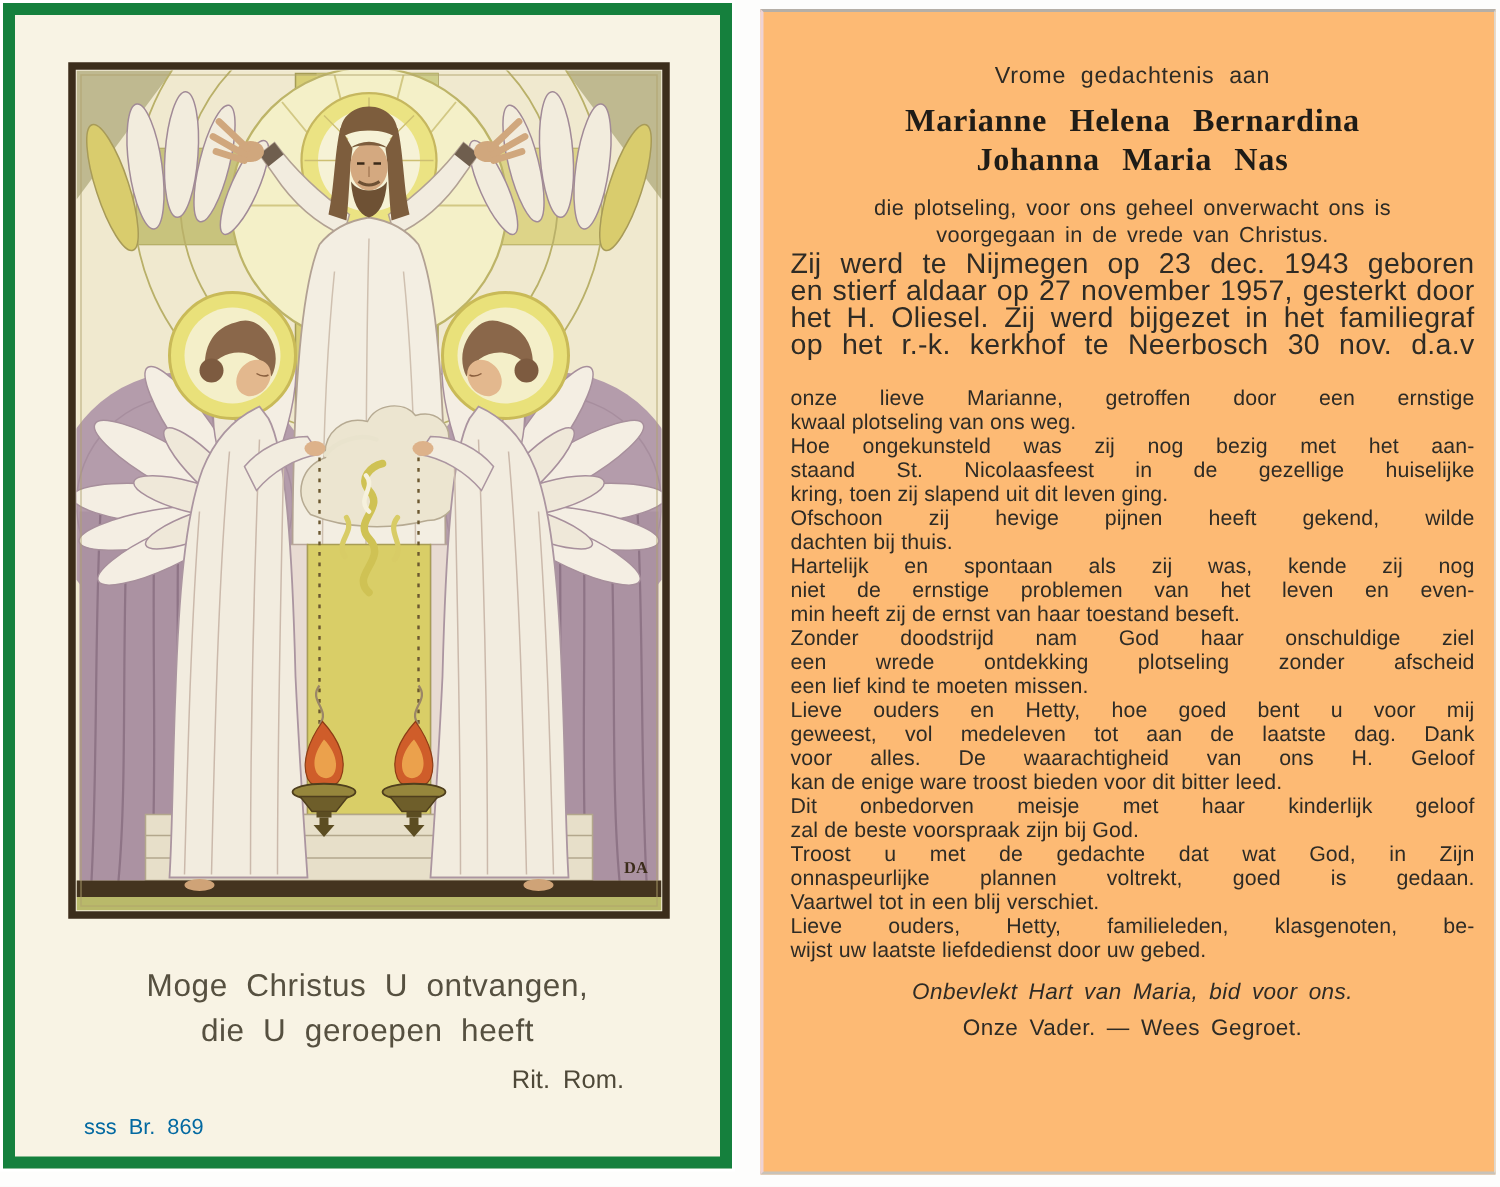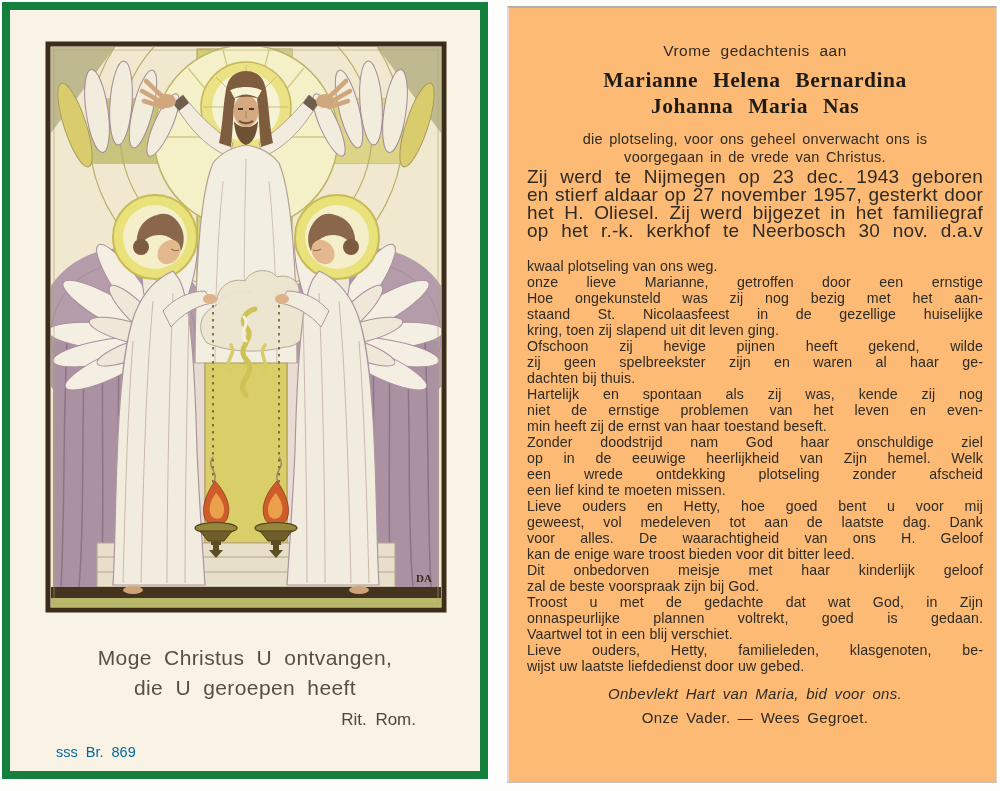--- a/index.html
+++ b/index.html
@@ -247,33 +247,31 @@
         <div class="lede-line">die plotseling, voor ons geheel onverwacht ons is</div>
         <div class="lede-line">voorgegaan in de vrede van Christus.</div>
       </div>
     <div class="vitals">
         <div class="vitals-line">Zij werd te Nijmegen op 23 dec. 1943 geboren</div>
         <div class="vitals-line">en stierf aldaar op 27 november 1957, gesterkt door</div>
         <div class="vitals-line">het H. Oliesel. Zij werd bijgezet in het familiegraf</div>
         <div class="vitals-line">op het r.-k. kerkhof te Neerbosch 30 nov. d.a.v</div>
       </div>
     <div class="bodytext">
+        <div class="body-line">onze lieve Marianne, getroffen door een ernstige</div>
         <div class="body-line para-end">kwaal plotseling van ons weg.</div>
-        <div class="body-line">onze lieve Marianne, getroffen door een ernstige</div>
         <div class="body-line">Hoe ongekunsteld was zij nog bezig met het aan-</div>
         <div class="body-line">staand St. Nicolaasfeest in de gezellige huiselijke</div>
         <div class="body-line para-end">kring, toen zij slapend uit dit leven ging.</div>
         <div class="body-line">Ofschoon zij hevige pijnen heeft gekend, wilde</div>
-        <div class="body-line">zij geen spelbreekster zijn en waren al haar ge-</div>
         <div class="body-line para-end">dachten bij thuis.</div>
         <div class="body-line">Hartelijk en spontaan als zij was, kende zij nog</div>
         <div class="body-line">niet de ernstige problemen van het leven en even-</div>
         <div class="body-line para-end">min heeft zij de ernst van haar toestand beseft.</div>
         <div class="body-line">Zonder doodstrijd nam God haar onschuldige ziel</div>
-        <div class="body-line">op in de eeuwige heerlijkheid van Zijn hemel. Welk</div>
         <div class="body-line">een wrede ontdekking plotseling zonder afscheid</div>
         <div class="body-line para-end">een lief kind te moeten missen.</div>
         <div class="body-line">Lieve ouders en Hetty, hoe goed bent u voor mij</div>
         <div class="body-line">geweest, vol medeleven tot aan de laatste dag. Dank</div>
         <div class="body-line">voor alles. De waarachtigheid van ons H. Geloof</div>
         <div class="body-line para-end">kan de enige ware troost bieden voor dit bitter leed.</div>
         <div class="body-line">Dit onbedorven meisje met haar kinderlijk geloof</div>
         <div class="body-line para-end">zal de beste voorspraak zijn bij God.</div>
         <div class="body-line">Troost u met de gedachte dat wat God, in Zijn</div>
         <div class="body-line">onnaspeurlijke plannen voltrekt, goed is gedaan.</div>

